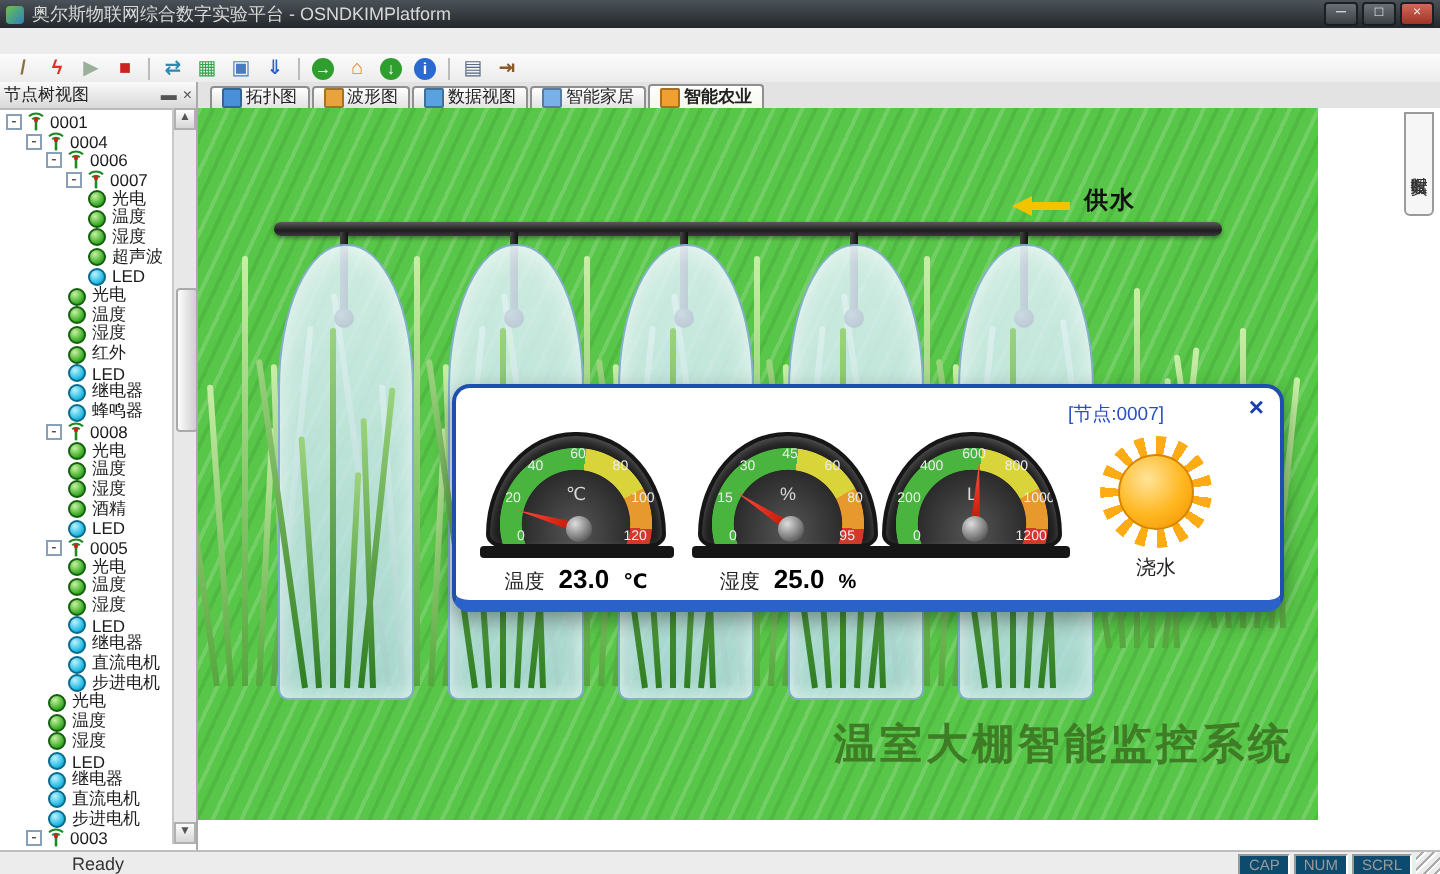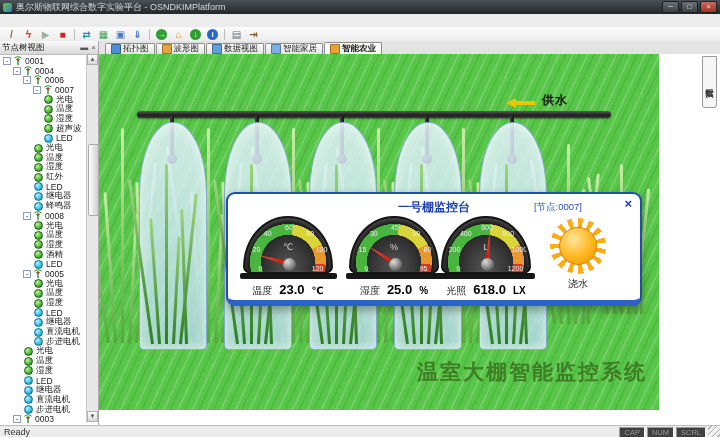--- a/index.html
+++ b/index.html
@@ -111,24 +111,24 @@
   .gv-unit{font-size:10px;font-weight:bold;color:#000;}
   #sunblock{position:absolute;left:318px;top:24px;width:64px;text-align:center;}
   #sun{position:relative;width:56px;height:56px;margin:0 auto;border-radius:50%;
     background:repeating-conic-gradient(#ffac14 0deg 11deg,rgba(255,172,20,0) 11deg 24deg);}
   #sun::after{content:"";position:absolute;left:9px;top:9px;width:38px;height:38px;border-radius:50%;
     background:radial-gradient(circle at 38% 32%,#ffe49a,#ffb61e 55%,#f09000);border:1px solid #d98400;box-sizing:border-box;}
   #sun-label{font-size:10px;color:#222;margin-top:3px;}
   
   #statusbar{position:absolute;left:0;top:425px;width:720px;height:12px;background:#ececec;
     border-top:1px solid #bdbdbd;display:flex;align-items:center;font-size:9px;color:#333;}
-  #status-ready{padding-left:4px;}
+  #status-ready{padding-left:4px;margin-left:32px;}
   #status-cells{margin-left:auto;display:flex;gap:2px;padding-right:14px;}
   .scell{font-size:7.5px;color:#999;padding:0 4px;line-height:9px;
-    border:1px solid;border-color:#9a9a9a #fff #fff #9a9a9a;background:#404040;}
+    border:1px solid;border-color:#9a9a9a #fff #fff #9a9a9a;background:#0c4a6e;}
   #grip{position:absolute;right:0;bottom:0;width:12px;height:12px;
     background:repeating-linear-gradient(135deg,transparent 0 2px,#aaa 2px 3px,#fff 3px 4px);}
 </style>
 </head>
 <body>
 
 <div id="stage">
 
   <div id="titlebar">
     <div id="app-icon"></div>
@@ -522,21 +522,20 @@
 
       <div id="supply-arrow">
         <span class="head"></span>
           <span class="shaft"></span>
       </div>
       <div id="supply-label">供水</div>
 
       <div id="headline">温室大棚智能监控系统</div>
 
       <div id="dialog">
-        <div id="dlg-title">一号棚监控台</div>
         <div id="dlg-node">[节点:0007]</div>
         <div id="dlg-close">×</div>
         <div id="gauges">
             <div class="gauge-block" style="left: 10px;">
               <div class="gauge-dial">
                 <div class="arc"></div>
                 <span class="tick" style="left: 15.4212px; top: 46.5px;">0</span>
                 <span class="tick" style="left: 11.5013px; top: 28.3115px;">20</span>
                 <span class="tick" style="left: 22.788px; top: 12.3168px;">40</span>
                 <span class="tick" style="left: 44px; top: 6px;">60</span>
@@ -583,25 +582,20 @@
                 <span class="tick" style="left: 22.788px; top: 12.3168px;">400</span>
                 <span class="tick" style="left: 44px; top: 6px;">600</span>
                 <span class="tick" style="left: 65.212px; top: 12.3168px;">800</span>
                 <span class="tick" style="left: 76.4987px; top: 28.3115px;">1000</span>
                 <span class="tick" style="left: 72.5788px; top: 46.5px;">1200</span>
                 <div class="gunit">L</div>
                 <div class="needle" style="transform: rotate(3.6deg);"></div>
                 <div class="hub"></div>
               </div>
               <div class="gauge-base"></div>
-              <div class="gauge-value">
-                <span class="gv-label">光照</span>
-                <span class="gv-num">618.0</span>
-                <span class="gv-unit">LX</span>
-              </div>
             </div>
           </div>
         <div id="sunblock">
           <div id="sun"></div>
           <div id="sun-label">浇水</div>
         </div>
       </div>
     </div>
     <div id="sidetab">实时数据</div>
   </div>

